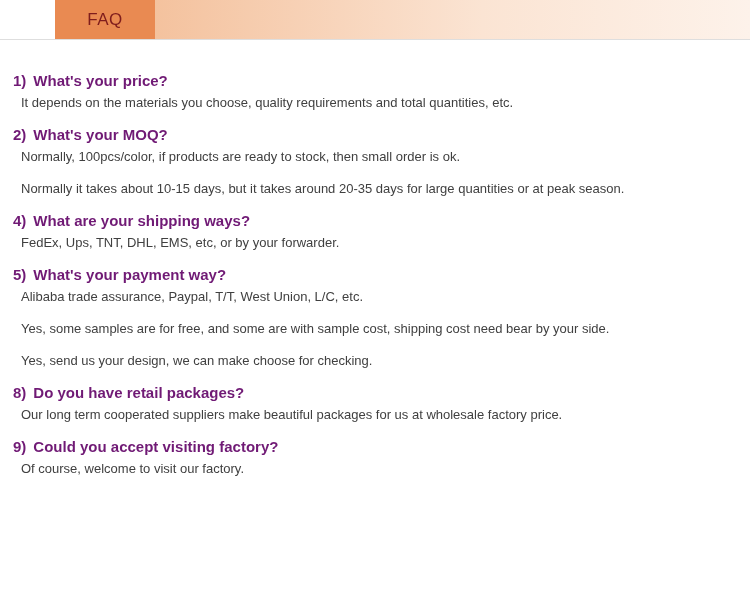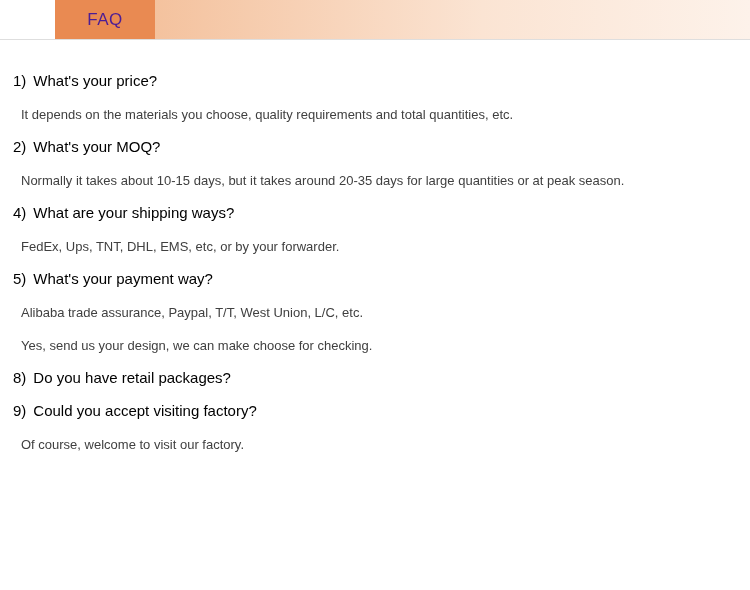--- a/index.html
+++ b/index.html
@@ -20,21 +20,21 @@
     width: 100%;
     border-bottom: 1px solid #dedede;
   }
   .header-left-spacer {
     width: 55px;
     background: #ffffff;
   }
   .faq-tab {
     width: 100px;
     background: #e98a52;
-    color: #4c1d95;
+    color: #7f1d1d;
     display: flex;
     align-items: center;
     justify-content: center;
     font-size: 17px;
     font-weight: 400;
     letter-spacing: 0.5px;
   }
   .header-strip {
     flex: 1;
     background: linear-gradient(to right, #f4c29e, #fbe4d3 55%, #fdf2ea);
@@ -42,34 +42,34 @@
 
   
   .faq-list {
     padding: 31px 20px 0 13px;
   }
   .faq-item {
     margin-bottom: 13px;
   }
   .faq-question {
     font-size: 15px;
-    font-weight: 400;
-    color: #000000;
+    font-weight: 700;
+    color: #701a75;
     line-height: 20px;
   }
   .faq-question .q-number {
     margin-right: 7px;
   }
   .faq-answer {
     font-size: 13px;
     font-weight: 400;
     color: #404040;
     line-height: 19px;
     padding-left: 8px;
-    margin-top: 14px;
+    margin-top: 2px;
   }
 </style>
 </head>
 <body>
 
 <div class="header">
   <div class="header-left-spacer"></div>
   <div class="faq-tab">
     <span>FAQ</span>
   </div>
@@ -82,20 +82,21 @@
     <div class="faq-question">
       <span class="q-number">1)</span><span>What's your price?</span>
     </div>
     <div class="faq-answer">It depends on the materials you choose, quality requirements and total quantities, etc.</div>
   </div>
 
   <div class="faq-item">
     <div class="faq-question">
       <span class="q-number">2)</span><span>What's your MOQ?</span>
     </div>
+    <div class="faq-answer">Normally, 100pcs/color, if products are ready to stock, then small order is ok.</div>
   </div>
 
   <div class="faq-item">
     <div class="faq-answer">Normally it takes about 10-15 days, but it takes around 20-35 days for large quantities or at peak season.</div>
   </div>
 
   <div class="faq-item">
     <div class="faq-question">
       <span class="q-number">4)</span><span>What are your shipping ways?</span>
     </div>
@@ -103,30 +104,32 @@
   </div>
 
   <div class="faq-item">
     <div class="faq-question">
       <span class="q-number">5)</span><span>What's your payment way?</span>
     </div>
     <div class="faq-answer">Alibaba trade assurance, Paypal, T/T, West Union, L/C, etc.</div>
   </div>
 
   <div class="faq-item">
+    <div class="faq-answer">Yes, some samples are for free, and some are with sample cost, shipping cost need bear by your side.</div>
   </div>
 
   <div class="faq-item">
     <div class="faq-answer">Yes, send us your design, we can make choose for checking.</div>
   </div>
 
   <div class="faq-item">
     <div class="faq-question">
       <span class="q-number">8)</span><span>Do you have retail packages?</span>
     </div>
+    <div class="faq-answer">Our long term cooperated suppliers make beautiful packages for us at wholesale factory price.</div>
   </div>
 
   <div class="faq-item">
     <div class="faq-question">
       <span class="q-number">9)</span><span>Could you accept visiting factory?</span>
     </div>
     <div class="faq-answer">Of course, welcome to visit our factory.</div>
   </div>
 
 </div>

